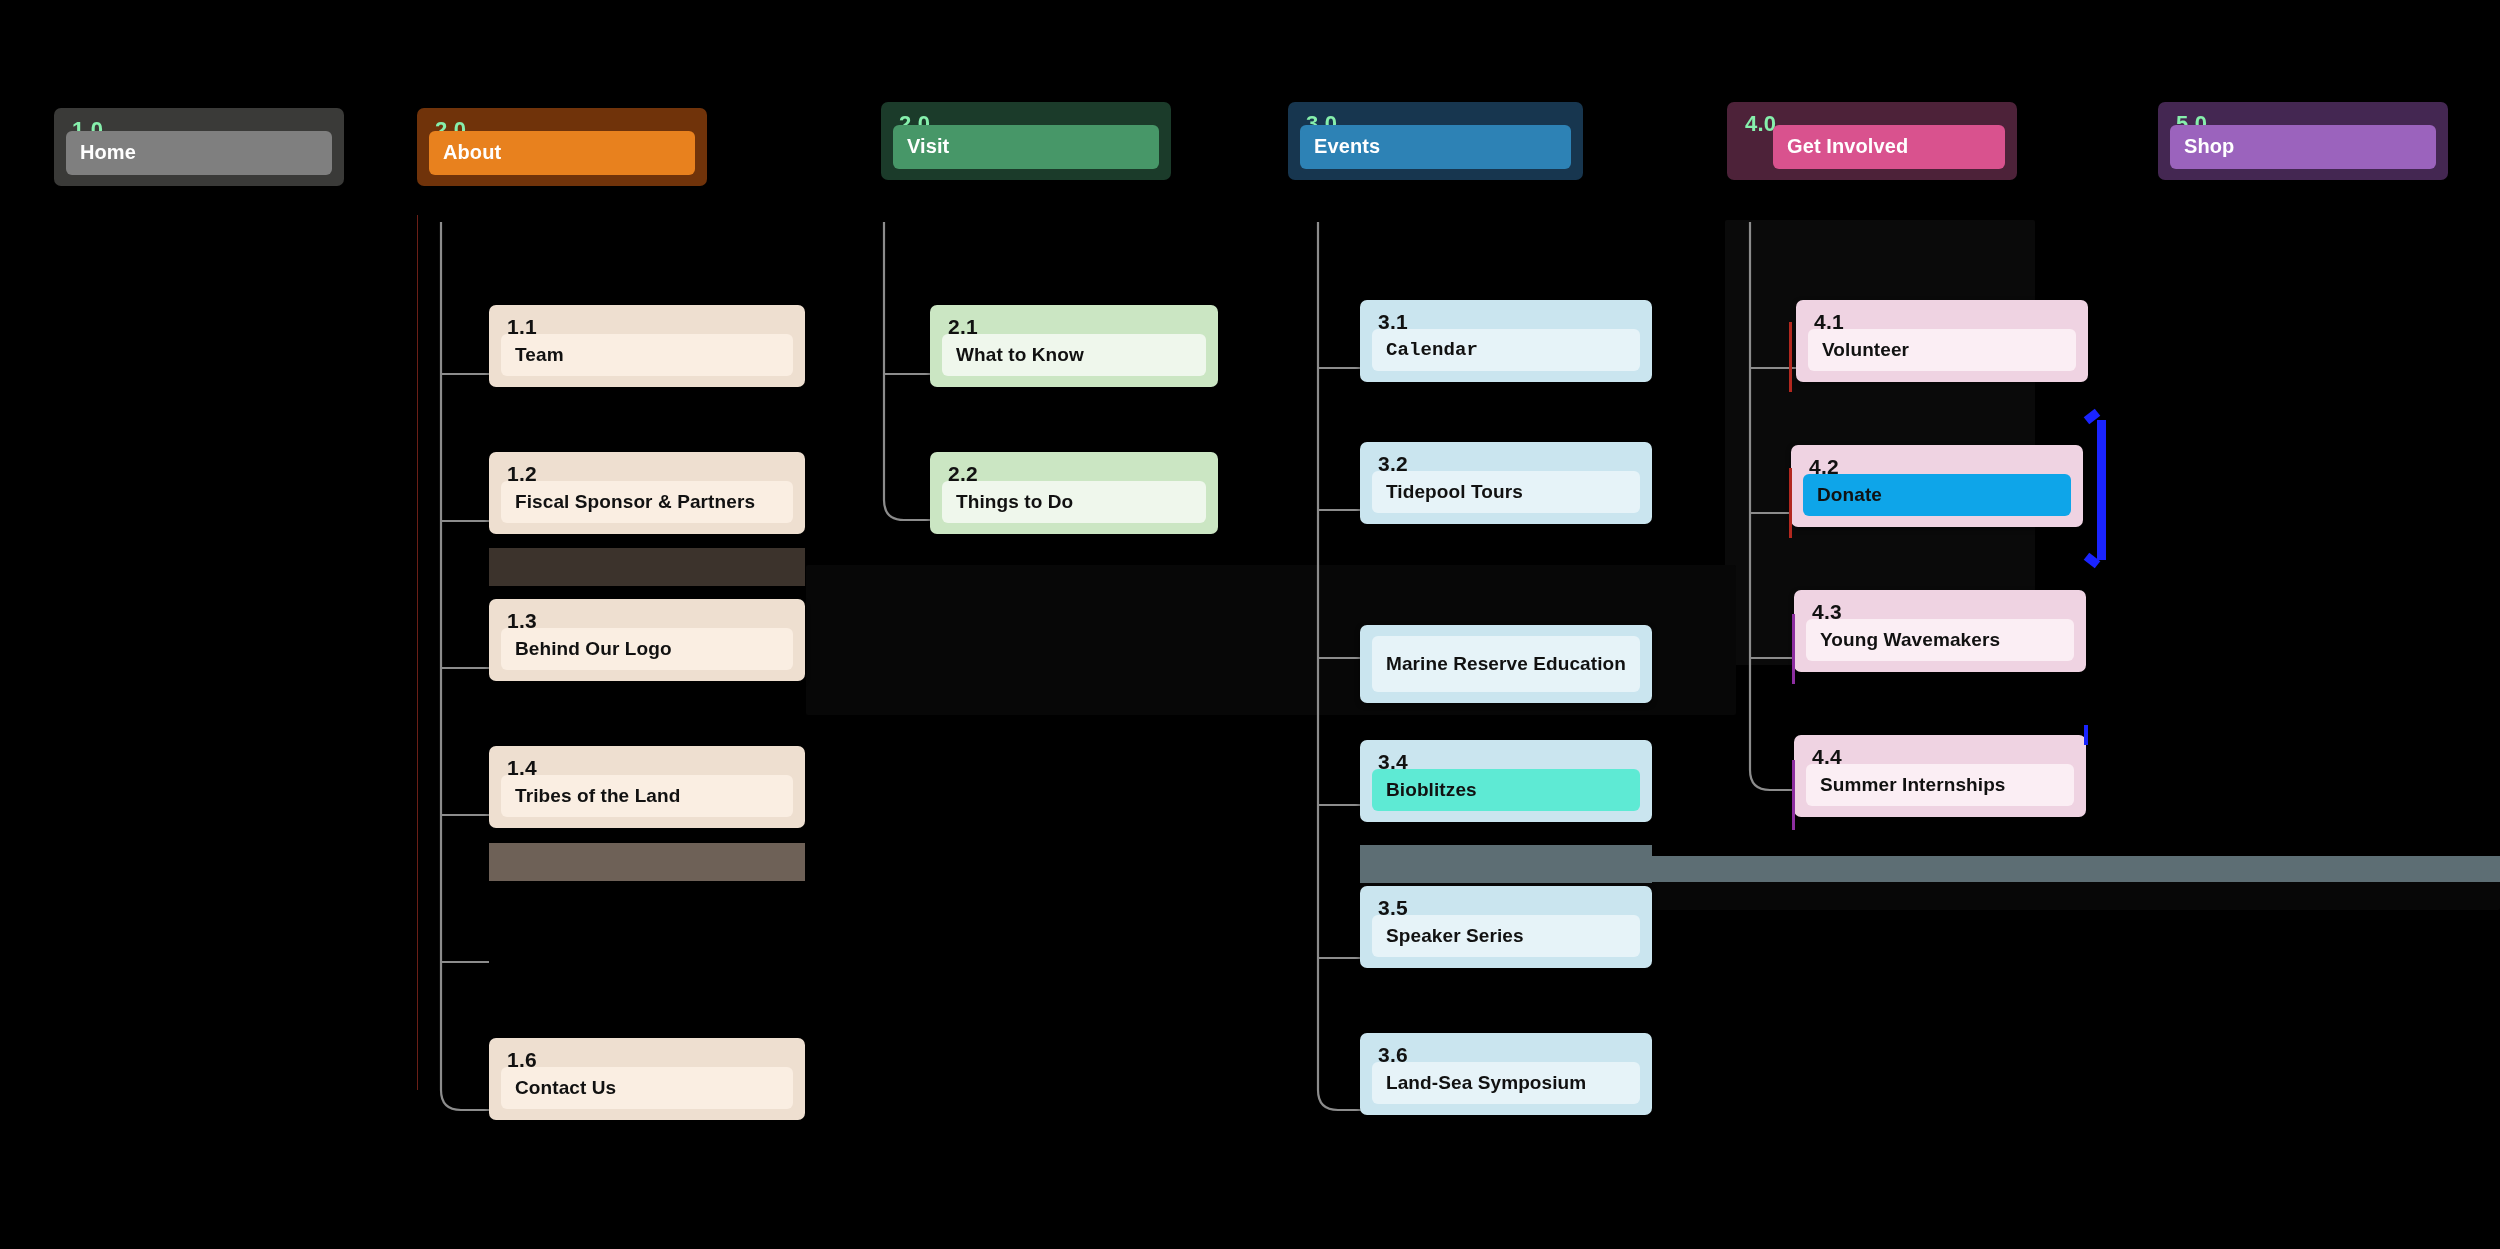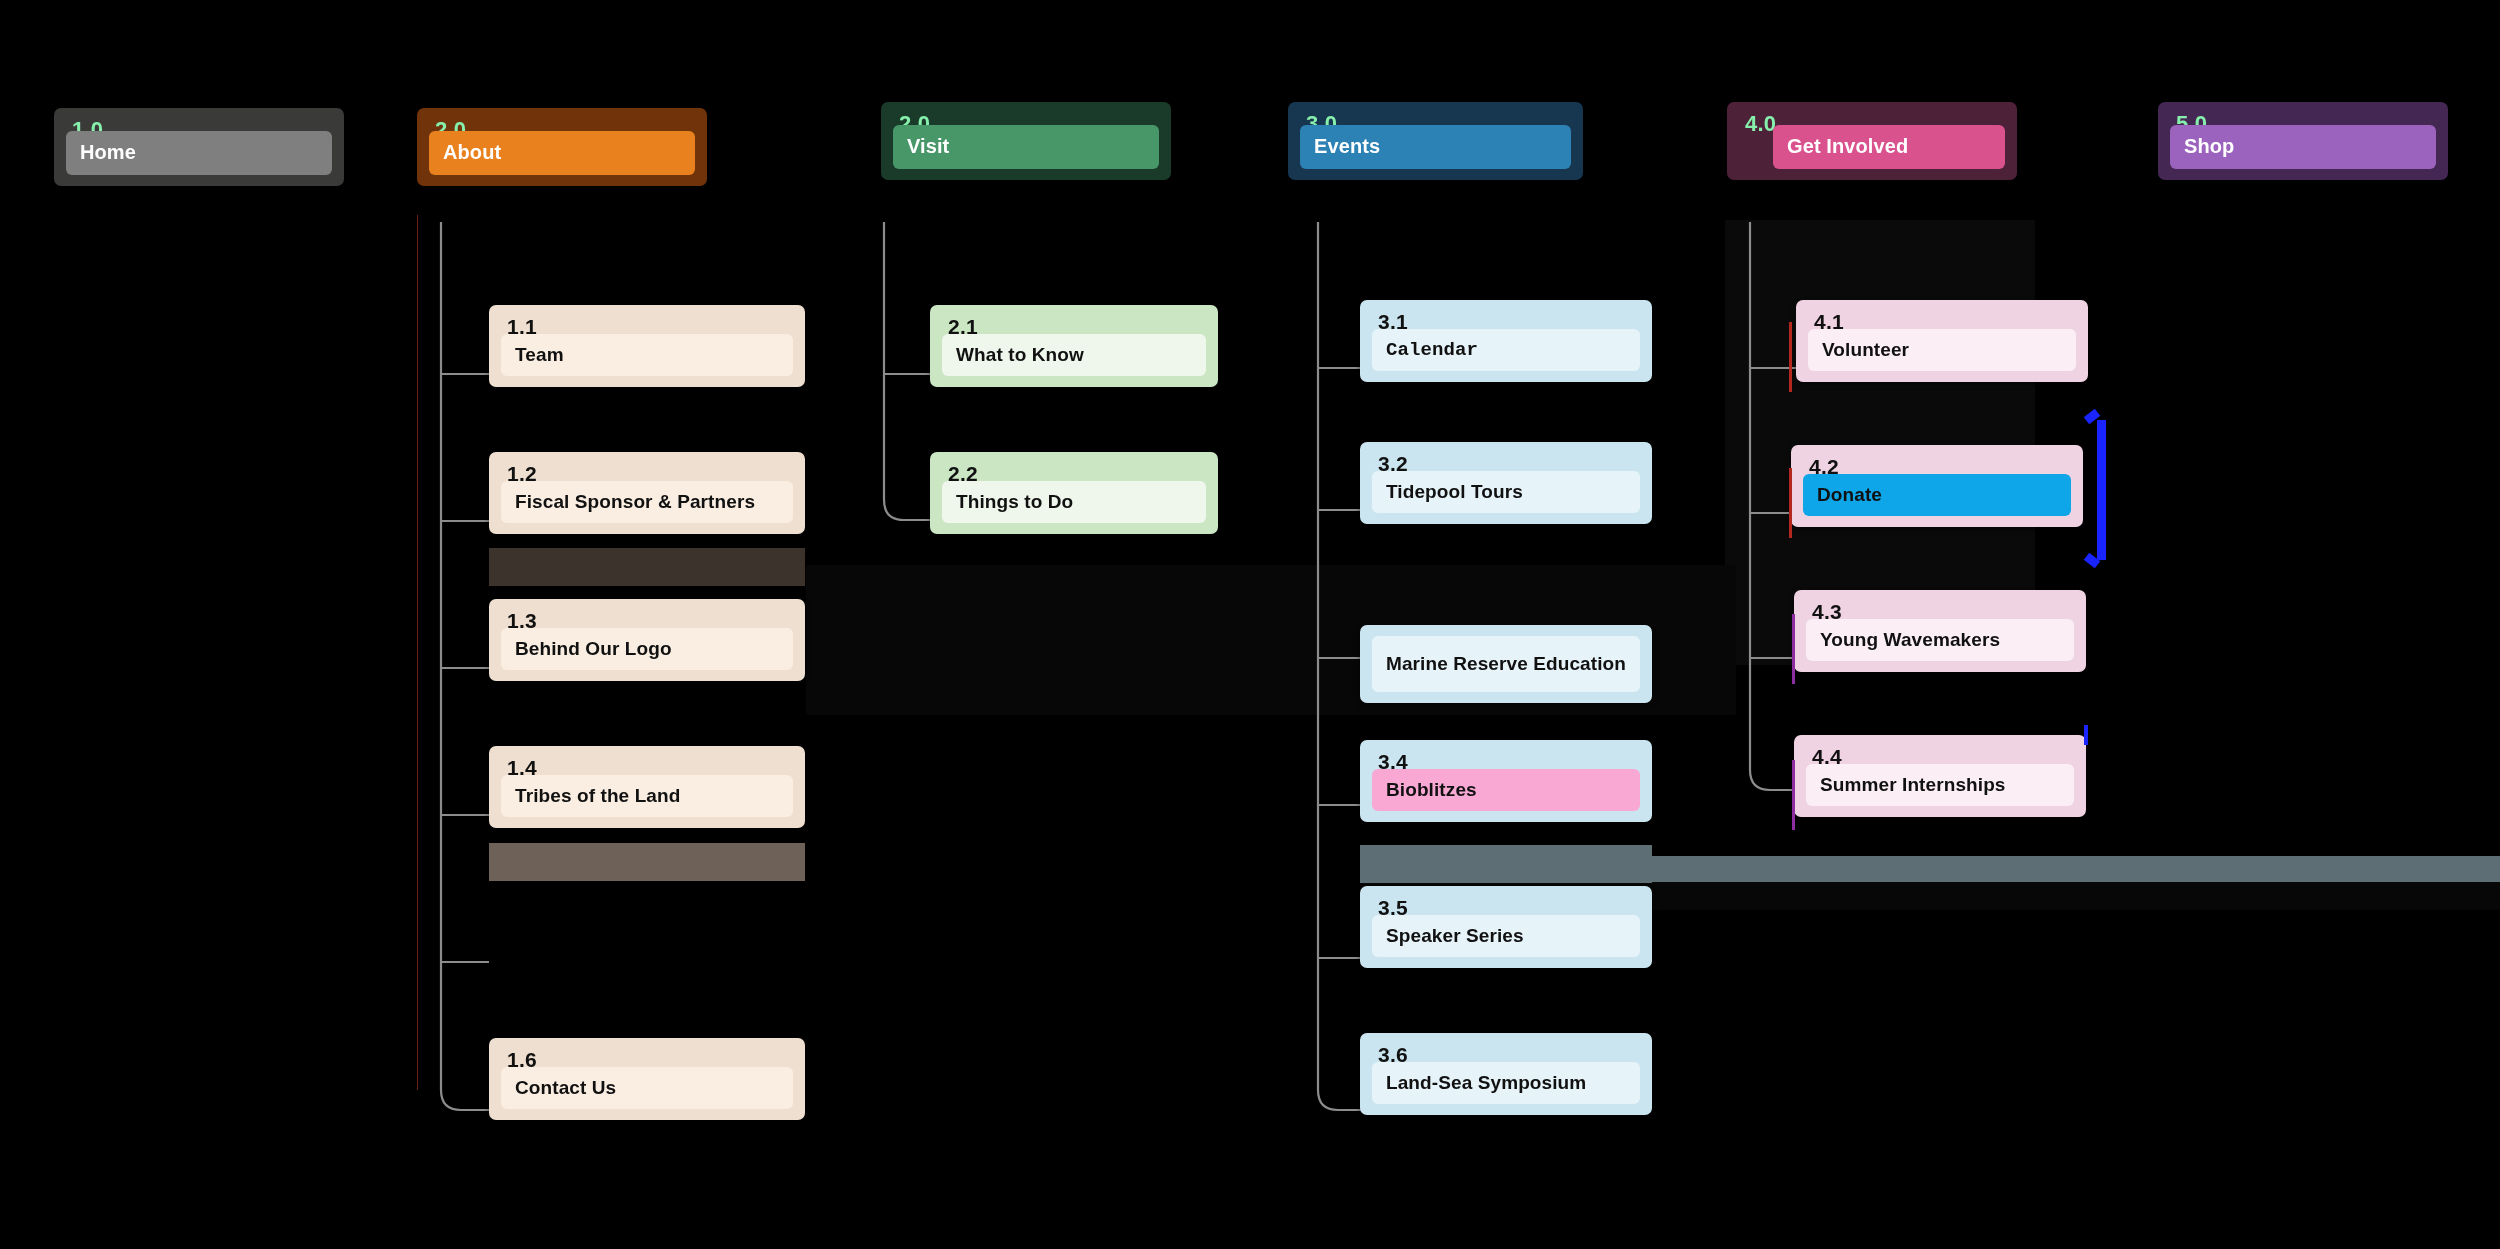--- a/index.html
+++ b/index.html
@@ -166,21 +166,21 @@
     <div class="pill" style="background:#e6f3f8;">Tidepool Tours</div>
   </div>
 
   <div class="node child tall two" style="left:1360px;top:593px;width:292px;background:#cae5ef;">
     <div class="num">3.3</div>
     <div class="pill" style="background:#e6f3f8;">Marine Reserve Education</div>
   </div>
 
   <div class="node child" style="left:1360px;top:740px;width:292px;background:#cae5ef;">
     <div class="num">3.4</div>
-    <div class="pill" style="background:#f9a8d4;">Bioblitzes</div>
+    <div class="pill" style="background:#5eead4;">Bioblitzes</div>
   </div>
 
   <div class="node child" style="left:1360px;top:886px;width:292px;background:#cae5ef;">
     <div class="num">3.5</div>
     <div class="pill" style="background:#e6f3f8;">Speaker Series</div>
   </div>
 
   <div class="node child" style="left:1360px;top:1033px;width:292px;background:#cae5ef;">
     <div class="num">3.6</div>
     <div class="pill" style="background:#e6f3f8;">Land-Sea Symposium</div>

